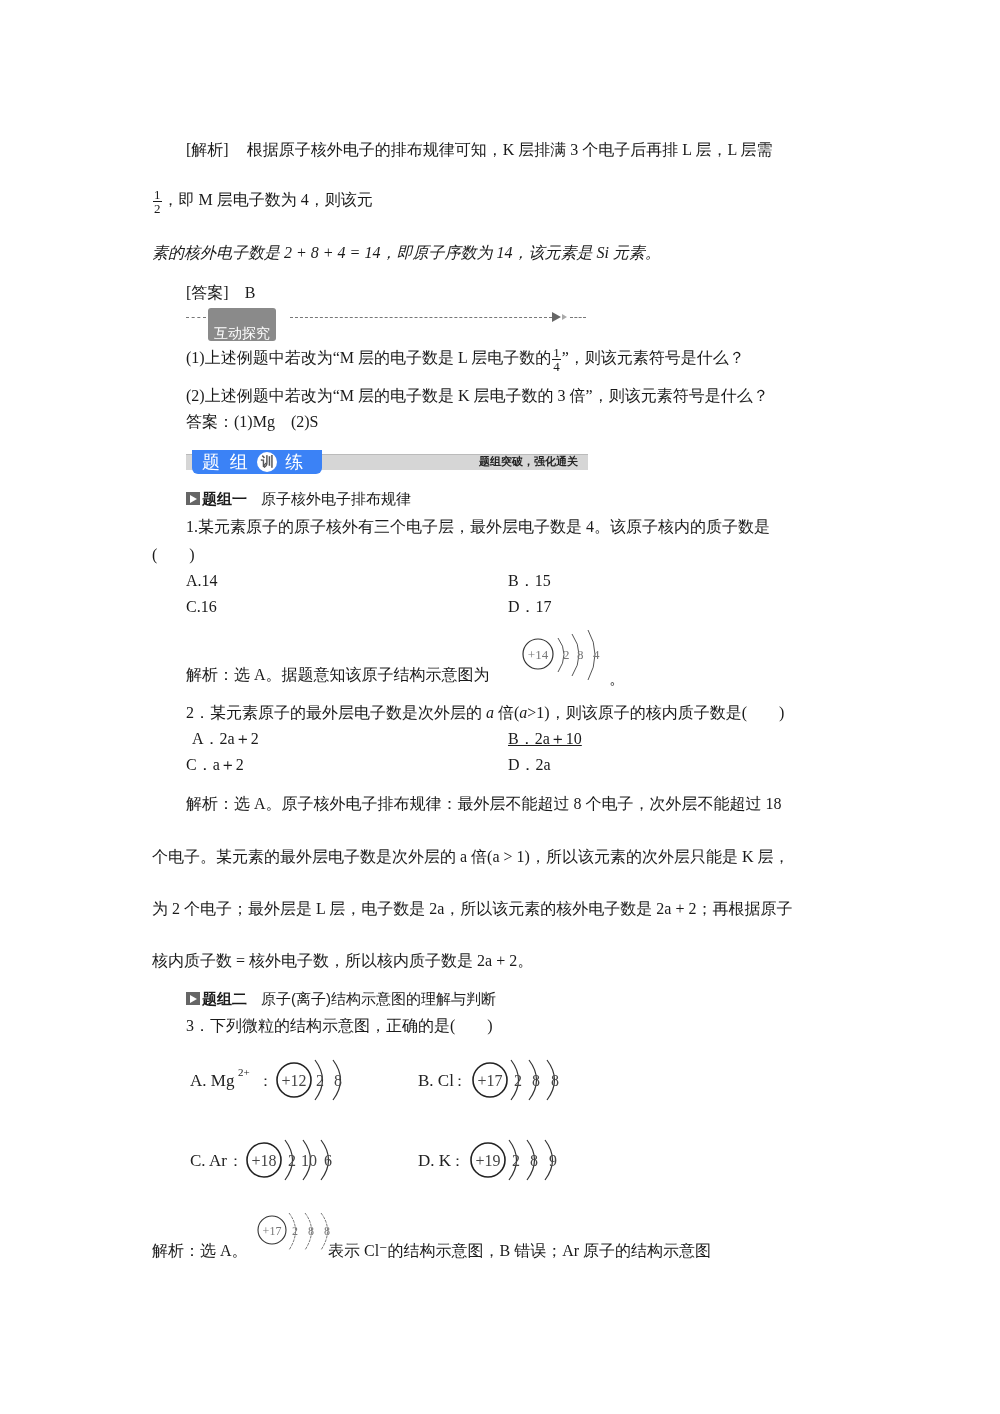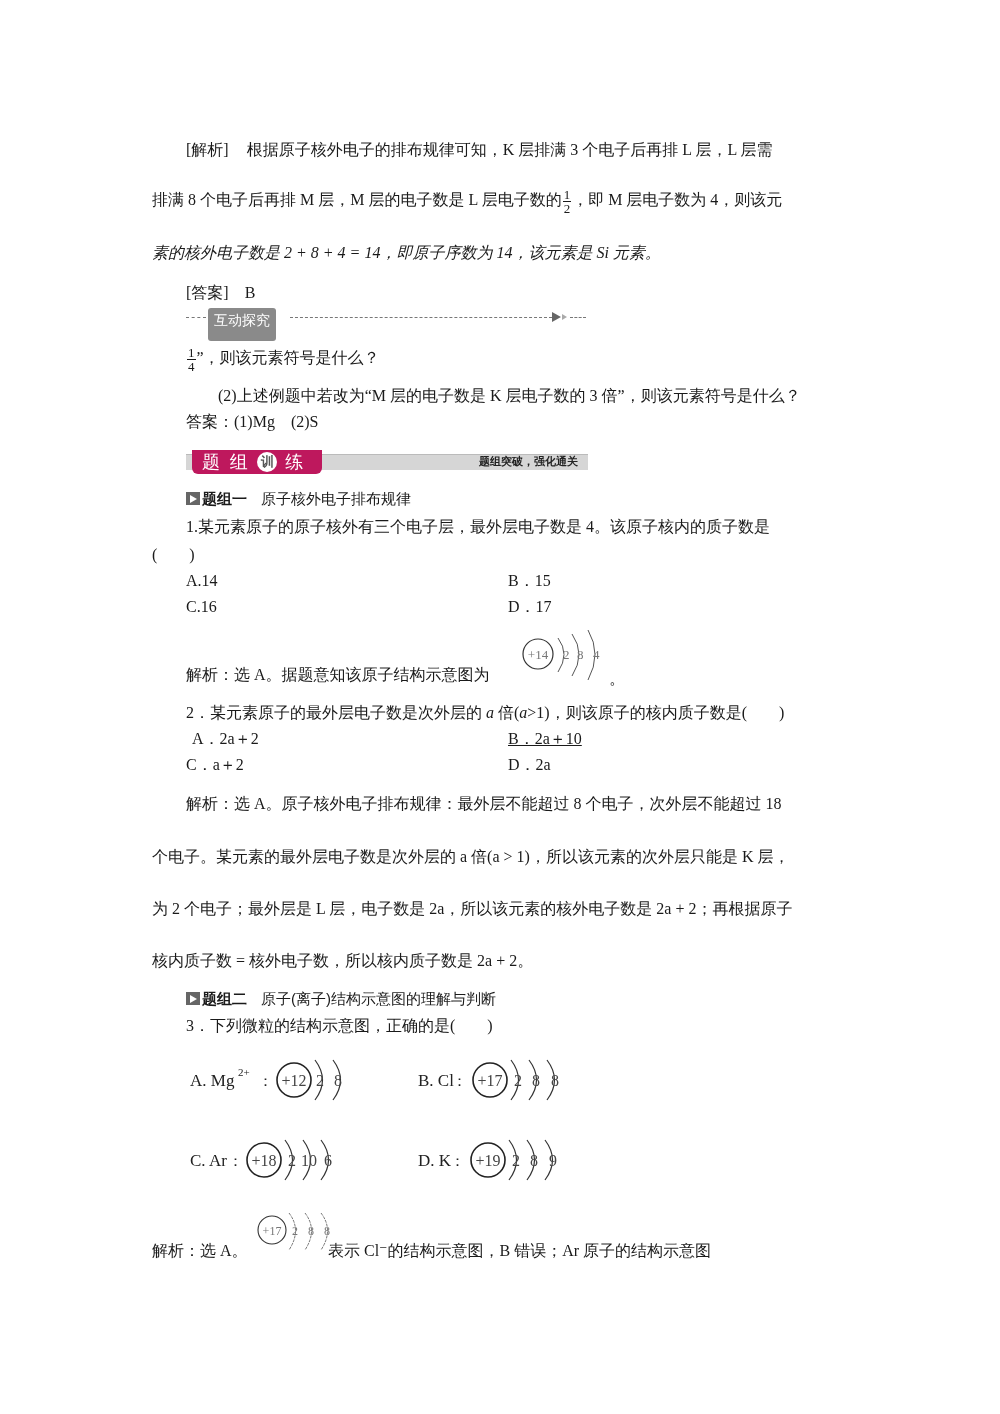--- a/index.html
+++ b/index.html
@@ -9,60 +9,60 @@
   .line { font-size: 16px; line-height: 20px; }
   .frac { display: inline-block; vertical-align: middle; text-align: center; font-size: 13px; line-height: 13px; margin: 0 1px; }
   .frac span { display: block; }
   .frac .num { border-bottom: 1px solid #1a1a1a; padding: 0 1px; }
   i { font-style: italic; }
   .bar-explore { position: absolute; left: 186px; top: 308px; width: 400px; height: 20px; }
   .bar-explore .dash { position: absolute; top: 9px; height: 0; border-top: 1.5px dashed #777; }
   .tag-gray { position: absolute; background: #8a8a8a; color: #fff; font-family: "DejaVu Sans", sans-serif; border-radius: 3px; }
   .train-bar { position: absolute; left: 186px; top: 450px; width: 402px; height: 24px; }
   .train-bar .bg { position: absolute; left: 0; top: 4px; width: 402px; height: 16px; background: #d6d6d6; border-top: 1px solid #bbb; }
-  .train-bar .tab { position: absolute; left: 6px; top: 0; width: 130px; height: 24px; background: #be185d; border-radius: 0 0 6px 6px; color: #fff; font-family: "DejaVu Sans", sans-serif; font-size: 18px; line-height: 24px; padding-left: 10px; letter-spacing: 2px; }
+  .train-bar .tab { position: absolute; left: 6px; top: 0; width: 130px; height: 24px; background: #3b82f6; border-radius: 0 0 6px 6px; color: #fff; font-family: "DejaVu Sans", sans-serif; font-size: 18px; line-height: 24px; padding-left: 10px; letter-spacing: 2px; }
   .train-bar .tab .circ { display: inline-block; width: 20px; height: 20px; border-radius: 50%; background: #fff; color: #555; font-size: 13px; line-height: 20px; text-align: center; letter-spacing: 0; font-weight: bold; vertical-align: 2px; }
   .train-bar .slogan { position: absolute; right: 10px; top: 4px; font-family: "DejaVu Sans", sans-serif; font-size: 11px; line-height: 16px; font-weight: bold; color: #222; }
   .group-head { font-family: Liberation Sans, sans-serif; font-size: 15px; }
   .group-head .tri { display: inline-block; width: 14px; height: 13px; background: #666; position: relative; vertical-align: -1px; margin-right: 2px; }
   .group-head .tri::after { content: ""; position: absolute; left: 4px; top: 2.5px; border-left: 7px solid #fff; border-top: 4px solid transparent; border-bottom: 4px solid transparent; }
   .group-head b { font-weight: bold; margin-right: 14px; }
   .atom { position: absolute; }
   .atom svg { overflow: visible; }
 </style>
 </head>
 <body>
 
 <div class="abs line" style="left:186px;top:140px;">
   <span>[解析]</span>
   <span style="margin-left:14px;">根据原子核外电子的排布规律可知，K 层排满 3 个电子后再排 L 层，L 层需</span>
 </div>
 <div class="abs line" style="left:152px;top:188px;">
-  <span>排满 8 个电子后再排 M 层，M 层的电子数是 L 层电子数的</span><span class="frac"><span class="num">1</span><span>2</span></span><span>，即 M 层电子数为 4，则该元</span>
+  <span class="frac"><span class="num">1</span><span>2</span></span><span>，即 M 层电子数为 4，则该元</span>
 </div>
 <div class="abs line" style="left:152px;top:243px;font-style:italic;">素的核外电子数是 2 + 8 + 4 = 14，即原子序数为 14，该元素是 Si 元素。</div>
 
 <div class="abs line" style="left:186px;top:283px;">
   <span>[答案]</span>
   <span style="margin-left:12px;">B</span>
 </div>
 
 <div class="bar-explore">
   <div class="dash" style="left:0;width:20px;"></div>
-  <div class="tag-gray" style="left:22px;top:0;height:33px;padding:3px 6px;font-size:14px;line-height:19px;">互动探究</div>
+  <div class="tag-gray" style="left:22px;top:0;height:33px;padding:16px 6px;font-size:14px;line-height:19px;">互动探究</div>
   <div class="dash" style="left:104px;width:262px;"></div>
   <div style="position:absolute;left:366px;top:4px;width:0;height:0;border-left:9px solid #666;border-top:5px solid transparent;border-bottom:5px solid transparent;"></div>
   <div style="position:absolute;left:376px;top:6px;width:0;height:0;border-left:5px solid #aaa;border-top:3px solid transparent;border-bottom:3px solid transparent;"></div>
   <div class="dash" style="left:384px;width:16px;"></div>
 </div>
 
 <div class="abs line" style="left:186px;top:346px;">
-  <span class="frac"><span class="num">1</span><span>4</span></span><span>”，则该元素符号是什么？</span>
+  <span>(1)上述例题中若改为“M 层的电子数是 L 层电子数的</span><span class="frac"><span class="num">1</span><span>4</span></span><span>”，则该元素符号是什么？</span>
 </div>
-<div class="abs line" style="left:186px;top:386px;margin-left:32px;">(2)上述例题中若改为“M 层的电子数是 K 层电子数的 3 倍”，则该元素符号是什么？</div>
+<div class="abs line" style="left:186px;top:386px;">(2)上述例题中若改为“M 层的电子数是 K 层电子数的 3 倍”，则该元素符号是什么？</div>
 <div class="abs line" style="left:186px;top:412px;">答案：(1)Mg　(2)S</div>
 
 <div class="train-bar">
   <div class="bg"></div>
   <div class="tab"><span>题 组 </span><span class="circ">训</span><span> 练</span></div>
   <div class="slogan">题组突破，强化通关</div>
 </div>
 
 <div class="abs group-head" style="left:186px;top:490px;">
   <span class="tri"></span><b>题组一</b><span>原子核外电子排布规律</span>

